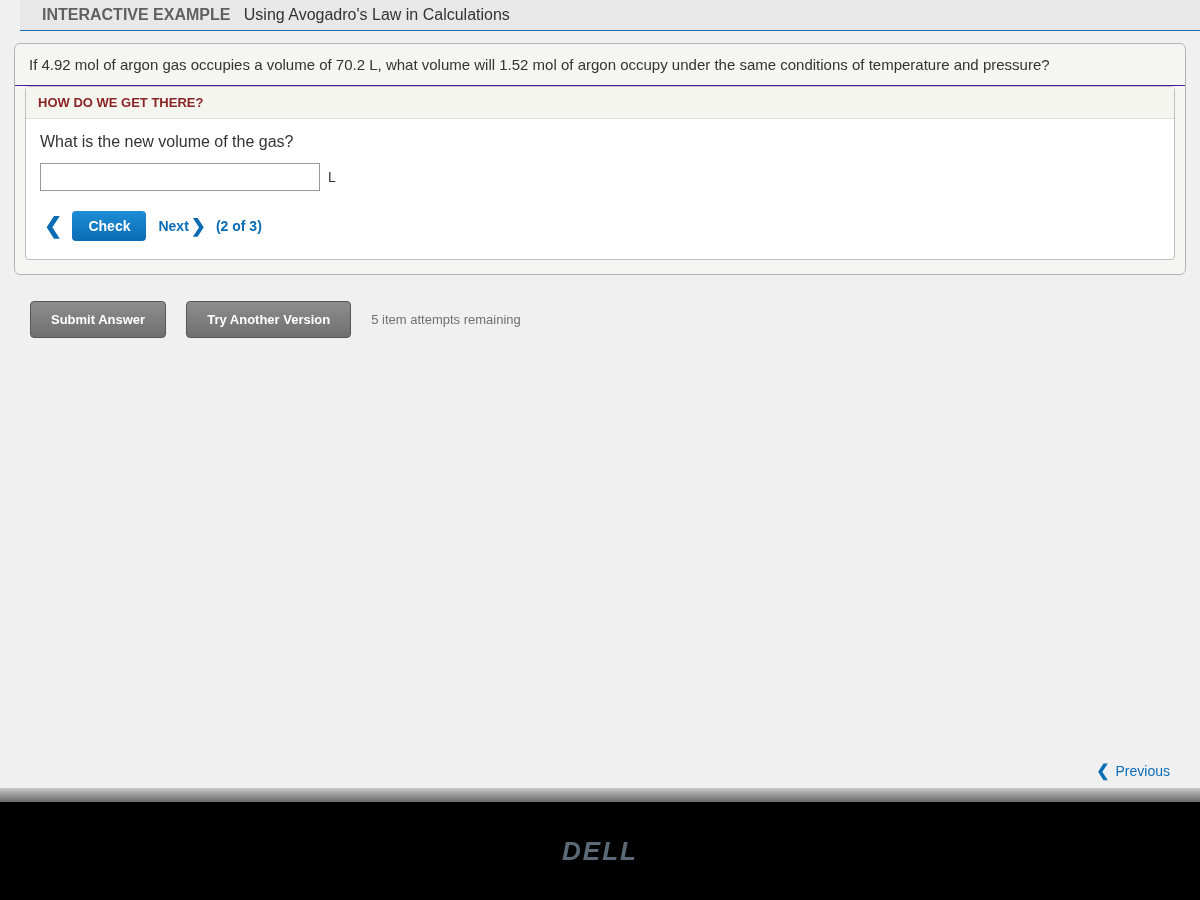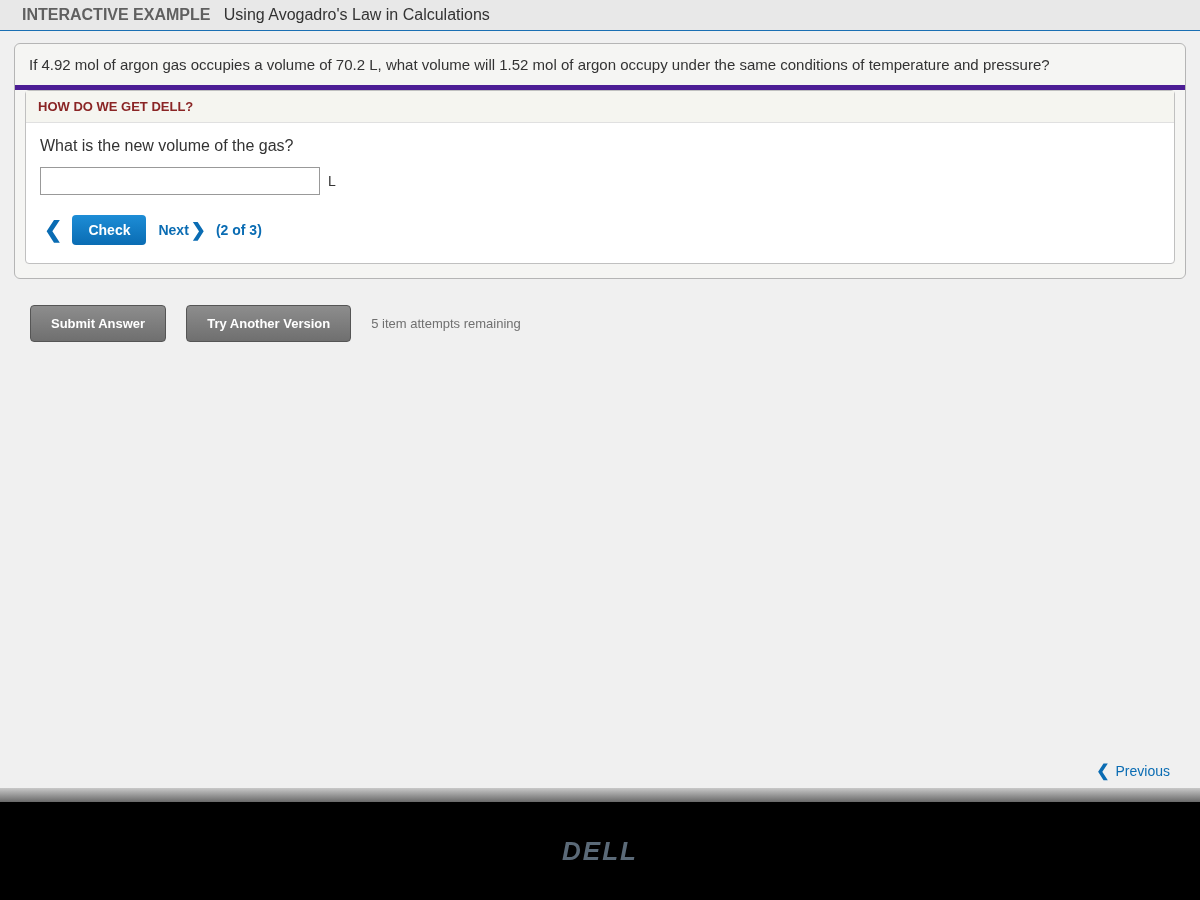--- a/index.html
+++ b/index.html
@@ -14,40 +14,41 @@
       height: 900px;
       overflow: hidden;
       position: relative;
     }
     .header {
       background: #e8e8e8;
       border-bottom: 1px solid #1a6fb3;
       padding: 6px 22px;
       font-size: 16px;
       color: #333;
+      margin-left: 20px;
     }
     .header-bold {
       font-weight: bold;
       color: #606060;
     }
     .header-title {
       color: #333;
     }
     .main-panel {
       margin: 12px 14px 0 14px;
       border: 1px solid #b5b5b5;
       border-radius: 6px;
       background: #f5f5f3;
       padding: 0;
     }
     .question-text {
       padding: 12px 14px;
       font-size: 15px;
       color: #333;
-      border-bottom: 5px solid #4c1d95;
+      border-bottom: 1px solid #4c1d95;
     }
     .sub-panel {
       margin: 0 10px 14px 10px;
       border: 1px solid #c0c0c0;
       border-radius: 4px;
       background: #fff;
     }
     .sub-header {
       background: #f5f5f0;
       padding: 8px 12px;
@@ -196,21 +197,21 @@
 <div class="header">
   <span class="header-bold">INTERACTIVE EXAMPLE</span>
   &nbsp;
   <span class="header-title">Using Avogadro's Law in Calculations</span>
 </div>
 
 <div class="main-panel">
   <div class="question-text">If 4.92 mol of argon gas occupies a volume of 70.2 L, what volume will 1.52 mol of argon occupy under the same conditions of temperature and pressure?</div>
 
   <div class="sub-panel">
-    <div class="sub-header">HOW DO WE GET DELL?</div>
+    <div class="sub-header">HOW DO WE GET THERE?</div>
     <div class="sub-body">
       <div class="prompt-text">What is the new volume of the gas?</div>
       <div class="input-row">
         <input type="text" class="answer-input" value="" style="">
         <span class="unit-label">L</span>
       </div>
       <div class="nav-row">
         <span class="prev-arrow">❮</span>
         <button class="check-btn">Check</button>
         <span class="next-link">

